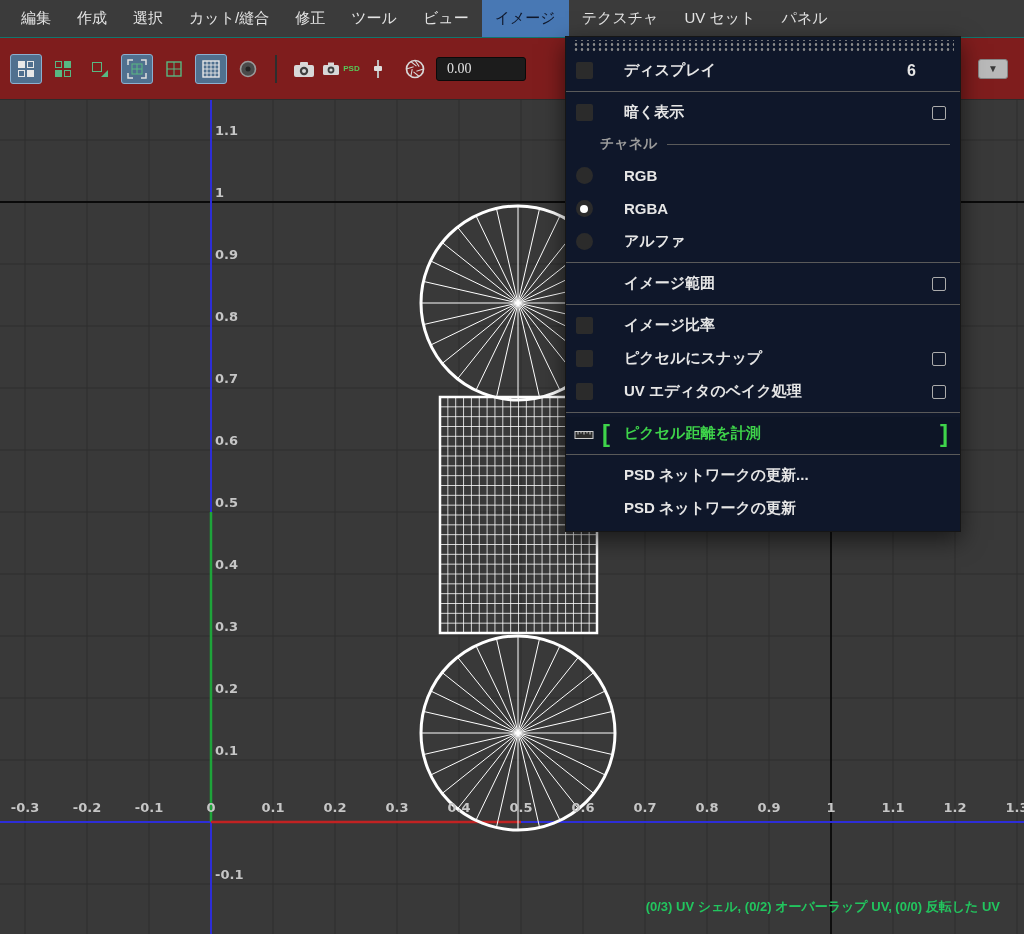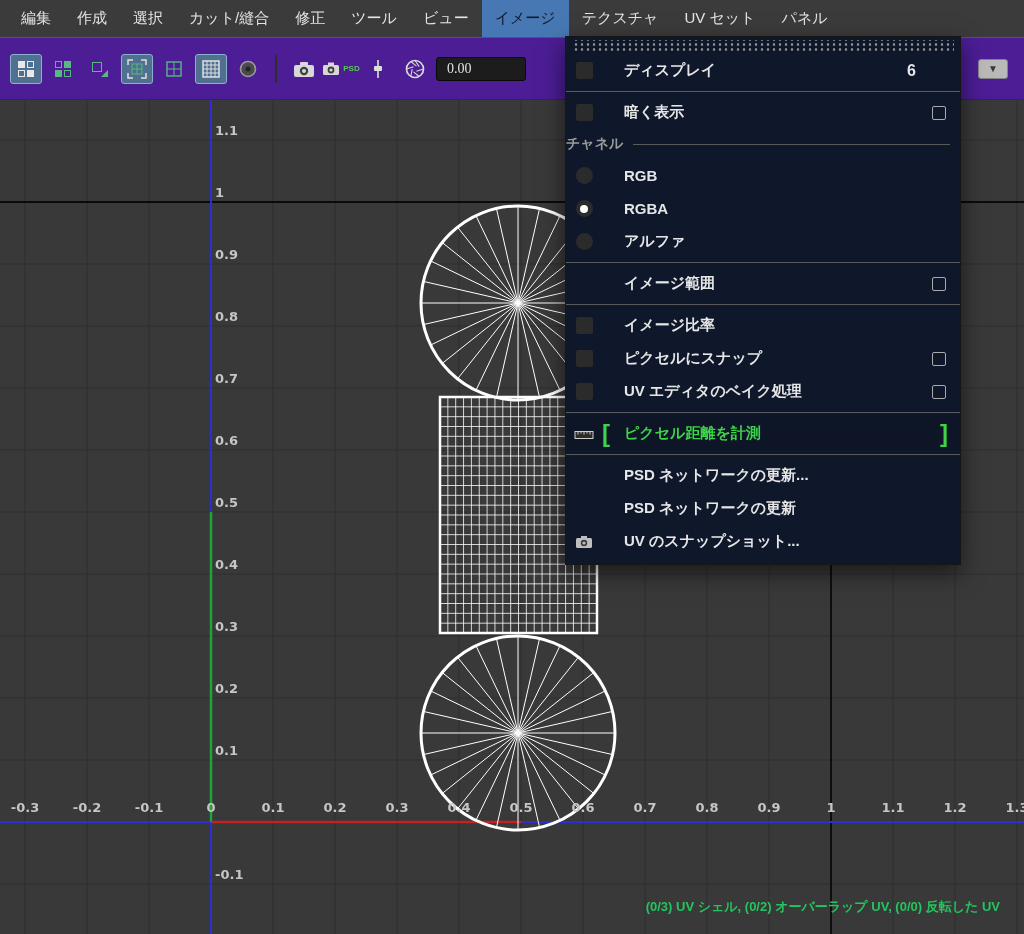--- a/index.html
+++ b/index.html
@@ -7,21 +7,21 @@
   body{width:1024px;height:934px;position:relative;overflow:hidden;background:#393939;
        font-family:"Liberation Sans","DejaVu Sans",sans-serif;}
 
   
   .menubar{position:absolute;top:0;left:0;right:0;height:38px;background:#3b3b3b;
            display:flex;align-items:stretch;padding-left:8px;border-bottom:1px solid #0f766e;z-index:6}
   .mitem{display:flex;align-items:center;padding:0 13px;color:#e4e4e4;font-size:15px;cursor:default;white-space:nowrap}
   .mitem.active{background:#4878b4;color:#0f172a}
 
   
-  .toolbar{position:absolute;top:38px;left:0;right:0;height:62px;background:#4c1d95;
+  .toolbar{position:absolute;top:38px;left:0;right:0;height:62px;background:#7f1d1d;
            display:flex;align-items:center;padding:0 10px;gap:5px;z-index:5;border-bottom:1px solid #2c2c2c}
   .tbtn{width:32px;height:30px;display:flex;align-items:center;justify-content:center;
         background:transparent;border:1px solid transparent;border-radius:3px;flex:none}
   .tbtn.sel{background:#50708f;border-color:#8cb0d0}
   .tbtn .psd{color:#58c858;font-size:8px;font-weight:700;margin-left:1px}
   .tsep{width:2px;height:28px;background:#2e2e2e;margin:0 6px;flex:none}
   .tfield{width:90px;height:24px;background:#1c1c1c;border:1px solid #0a0a0a;border-radius:3px;
           color:#e2e2e2;font-size:14px;padding-left:10px;font-family:Liberation Serif, serif;flex:none}
   .tspacer{flex:1}
   .tdrop{width:30px;height:20px;background:#b9b9b9;border:1px solid #858585;border-radius:3px;
@@ -45,21 +45,21 @@
   .lrad .dot{width:8px;height:8px;border-radius:50%;background:#ffffff}
   .lb{width:24px;flex:none;font-size:24px;font-weight:700;text-align:center;line-height:30px}
   .dlabel{margin-left:6px}
   .drow.green .dlabel,.drow.green .lb,.drow.green .rb{color:#3ed44a}
   .drow.green{background:rgba(0,0,0,.08)}
   .dval{margin-left:auto;margin-right:44px;font-weight:700;font-size:16px}
   .dcheck{width:14px;height:14px;border:1px solid #ababab;border-radius:2px;margin-left:auto;margin-right:14px}
   .rb{width:20px;flex:none;margin-left:auto;margin-right:6px;font-size:24px;font-weight:700;text-align:center;line-height:30px}
   .dsep{height:1px;background:#5a5a5a;margin:4px 0}
   .dsection{height:30px;display:flex;align-items:center;color:#9b9b9b;font-size:14px;font-weight:600}
-  .dsection .stitle{}
+  .dsection .stitle{margin-left:34px}
   .dsection .dline{flex:1;height:1px;background:#5a5a5a;margin:0 10px}
 </style>
 </head>
 <body>
 
 <div class="menubar">
     <div class="mitem">編集</div>
     <div class="mitem">作成</div>
     <div class="mitem">選択</div>
     <div class="mitem">カット/縫合</div>
@@ -438,26 +438,14 @@
       <div class="drow">
         <span class="licon"></span>
         <span class="lb"></span>
         <span class="dlabel">PSD ネットワークの更新...</span>
       </div>
       <div class="drow">
         <span class="licon"></span>
         <span class="lb"></span>
         <span class="dlabel">PSD ネットワークの更新</span>
       </div>
-      <div class="drow">
-        <span class="licon">
-          <svg width="18" height="14" viewBox="0 0 18 14">
-            <rect x="1" y="3" width="16" height="10" rx="1.5" fill="#bfbfbf"></rect>
-            <rect x="6" y="1" width="6" height="3" fill="#bfbfbf"></rect>
-            <circle cx="9" cy="8" r="3.2" fill="#3a3a3a"></circle>
-            <circle cx="9" cy="8" r="1.6" fill="#bfbfbf"></circle>
-          </svg>
-        </span>
-        <span class="lb"></span>
-        <span class="dlabel">UV のスナップショット...</span>
-      </div>
     </div>
 </div>
 
 </body></html>

